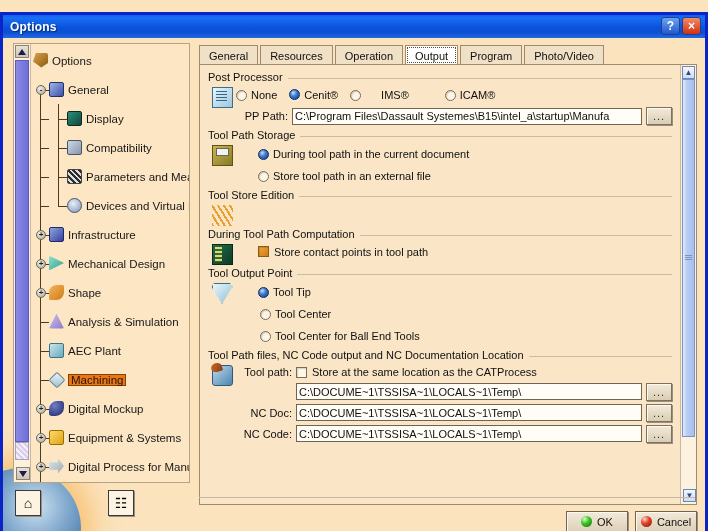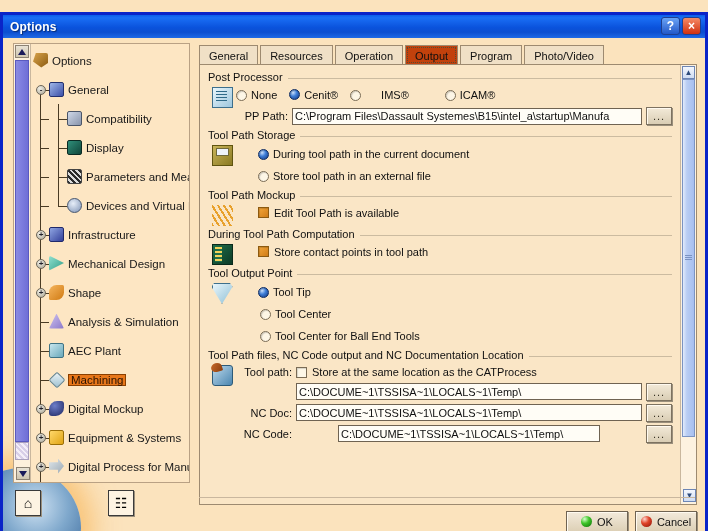--- a/index.html
+++ b/index.html
@@ -153,21 +153,21 @@
     position:absolute;left:0;top:0;height:22px;display:flex;align-items:flex-end;
   }
   .tab{
     height:20px;line-height:20px;padding:0 9px;margin-right:2px;
     background:#f0e0c6;
     border:1px solid #9d8a70;border-bottom:none;
     box-sizing:border-box;
     font-size:11px;color:#101010;white-space:nowrap;
   }
   .tab.active{
-    background:#c2410c;
+    background:#ffffff;
     outline:1px dotted #5a4a30;outline-offset:-3px;
     font-weight:normal;
   }
   .page{
     position:absolute;left:0;top:21px;right:0;bottom:0;
     background:#fae6c6;
     border:1px solid #9d8a70;
     box-sizing:border-box;
     overflow:hidden;
   }
@@ -356,33 +356,33 @@
               <span class="pm">-</span>
             </span>
             <span class="lbl">General</span>
           </div>
           <div class="trow indent2">
             <div class="vline"></div>
             <div class="hline"></div>
             <div class="vline2"></div>
             <div class="hline2"></div>
             <span class="tico">
-              <span class="ic ic-comp"></span>
-            </span>
-            <span class="lbl">Compatibility</span>
+              <span class="ic ic-disp"></span>
+            </span>
+            <span class="lbl">Display</span>
           </div>
           <div class="trow indent2">
             <div class="vline"></div>
             <div class="hline"></div>
             <div class="vline2"></div>
             <div class="hline2"></div>
             <span class="tico">
-              <span class="ic ic-disp"></span>
-            </span>
-            <span class="lbl">Display</span>
+              <span class="ic ic-comp"></span>
+            </span>
+            <span class="lbl">Compatibility</span>
           </div>
           <div class="trow indent2">
             <div class="vline"></div>
             <div class="hline"></div>
             <div class="vline2"></div>
             <div class="hline2"></div>
             <span class="tico">
               <span class="ic ic-param"></span>
             </span>
             <span class="lbl">Parameters and Measure</span>
@@ -560,30 +560,24 @@
                 <div class="line" style="height:22px;">
                   <span class="radio"></span>
                   <span class="lbltxt">Store tool path in an external file</span>
                 </div>
               </div>
             </div>
           </div>
 
           <div class="group">
             <div class="grule"></div>
-            <span class="glegend">Tool Path Mockup</span>
+            <span class="glegend">Tool Store Edition</span>
             <div class="grow">
               <div class="gicon">
                 <span class="bigico ico-edit"></span>
-              </div>
-              <div class="gbody" style="padding-left:22px;">
-                <div class="line" style="height:19px;">
-                  <span class="cbox disabled-on"></span>
-                  <span class="lbltxt">Edit Tool Path is available</span>
-                </div>
               </div>
             </div>
           </div>
 
           <div class="group">
             <div class="grule"></div>
             <span class="glegend">During Tool Path Computation</span>
             <div class="grow">
               <div class="gicon">
                 <span class="bigico ico-comp"></span>
@@ -640,21 +634,21 @@
                 <div class="line" style="height:21px;">
                   <span class="rowlabel" style="width:56px;"></span>
                   <span class="field" style="flex:1;">C:\DOCUME~1\TSSISA~1\LOCALS~1\Temp\</span>
                   <span class="browse">...</span>
                 </div>
                 <div class="line" style="height:21px;">
                   <span class="rowlabel" style="width:56px;">NC Doc:</span>
                   <span class="field" style="flex:1;">C:\DOCUME~1\TSSISA~1\LOCALS~1\Temp\</span>
                   <span class="browse">...</span>
                 </div>
-                <div class="line" style="height:21px;gap:42px;">
+                <div class="line" style="height:21px;">
                   <span class="rowlabel" style="width:56px;">NC Code:</span>
                   <span class="field" style="flex:1;">C:\DOCUME~1\TSSISA~1\LOCALS~1\Temp\</span>
                   <span class="browse">...</span>
                 </div>
               </div>
             </div>
           </div>
 
         </div>
       </div>

